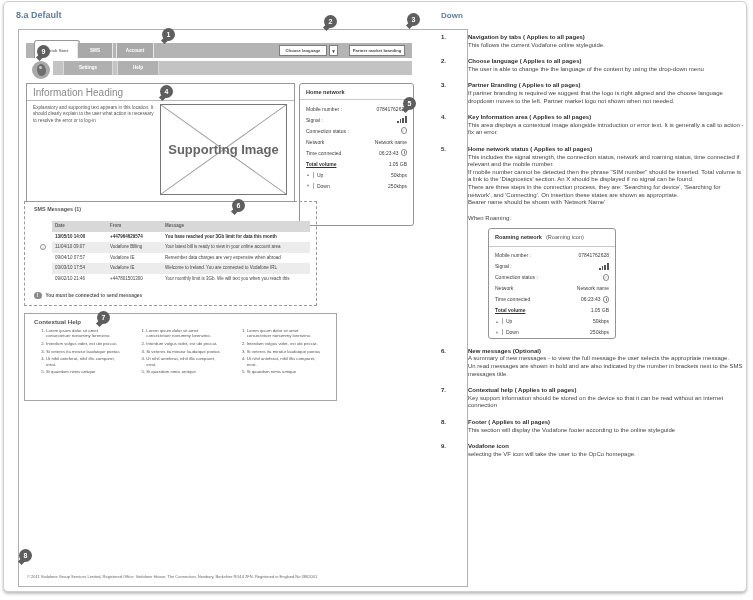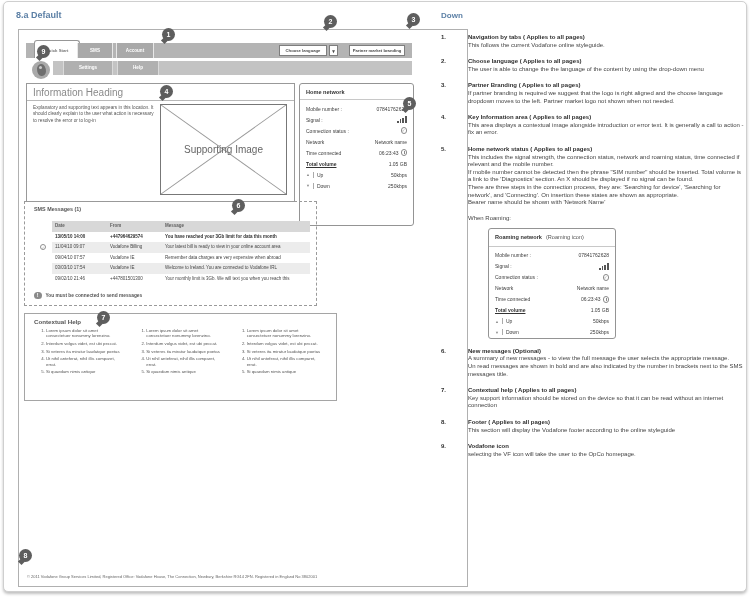--- a/index.html
+++ b/index.html
@@ -44,21 +44,21 @@
   .vf-drop::after { content:""; position:absolute; left:2px; top:2px; width:3px; height:3px;
                     border-radius:50%; background:#c9c9c9; }
 
   
   .info-panel { position:absolute; left:7px; top:53px; width:269px; height:119px; border:1px solid #999; background:#fff; }
   .info-title { font-size:10px; color:#8a8a8a; padding:3px 6px 2px; border-bottom:1px solid #b8b8b8; }
   .info-body { position:absolute; left:6px; top:21px; width:122px; font-size:4.7px; line-height:6.4px; color:#555; }
   .support-img { position:absolute; left:133px; top:20px; width:127px; height:91px; border:1px solid #777; }
   .support-img svg { position:absolute; inset:0; width:100%; height:100%; }
   .support-label { position:absolute; inset:0; display:flex; align-items:center; justify-content:center;
-                   font-size:10px; font-weight:normal; color:#666; }
+                   font-size:13px; font-weight:bold; color:#666; }
 
   
   .net-panel { border:1px solid #949494; border-radius:3px; background:#fff; color:#3d3d3d; }
   #home-panel { position:absolute; left:280px; top:53px; width:115px; height:143px; }
   .net-title { font-size:5.6px; font-weight:bold; color:#333; padding:5px 6px 4px; border-bottom:1px solid #c8c8c8; display:flex; gap:4px;}
   .net-title .sub { font-weight:normal; color:#555; }
   .net-rows { padding:3px 6px 0; }
   .net-row { display:flex; justify-content:space-between; align-items:center; height:11px; font-size:5px; }
   .net-val { display:flex; align-items:center; gap:2px; }
   .vol-link { font-weight:bold; text-decoration:underline; color:#333; }

